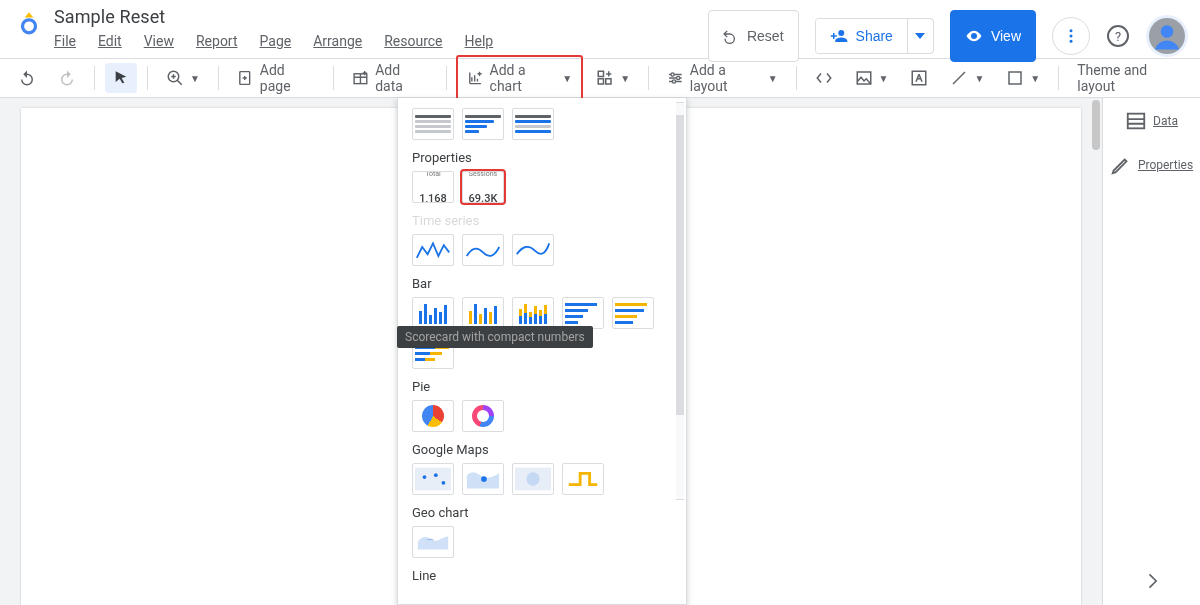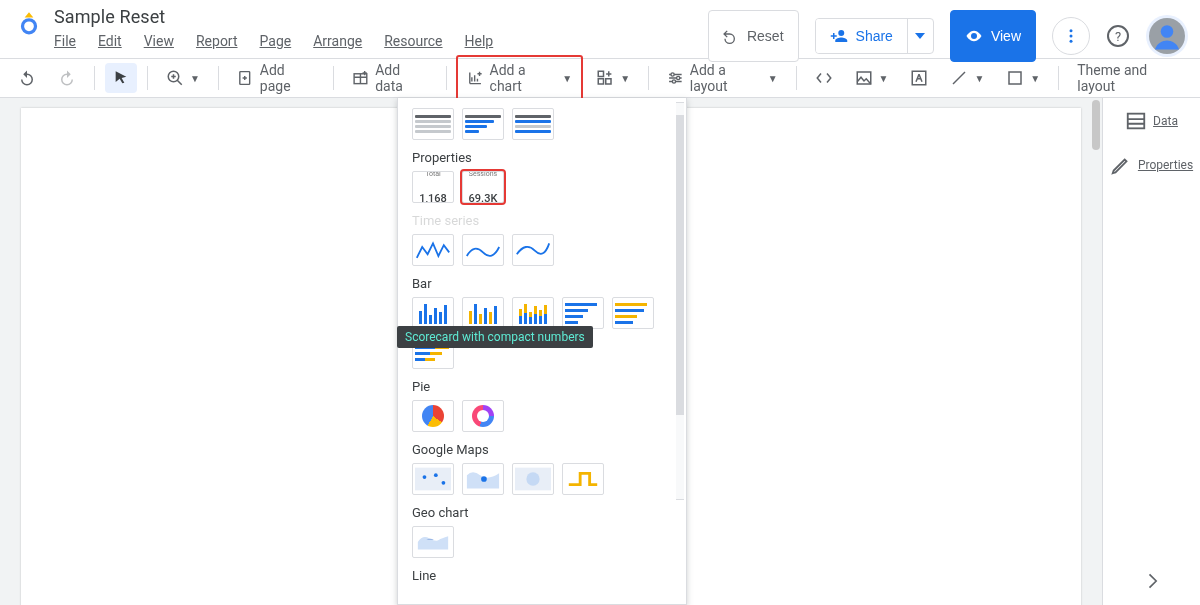--- a/index.html
+++ b/index.html
@@ -99,21 +99,21 @@
   .hbars{display:flex;flex-direction:column;gap:3px;width:100%;}
   .hbars span{height:3px;background:#1a73e8;}
   .hbars.dual span:nth-child(odd){background:#f4b400;}
   .pie1{width:22px;height:22px;border-radius:50%;
     background:conic-gradient(#ea4335 0 35%,#fbbc04 35% 58%,#4285f4 58% 100%);}
   .donut{width:22px;height:22px;border-radius:50%;
     background:conic-gradient(#a142f4 0 25%,#4285f4 25% 55%,#f94877 55% 100%);position:relative;}
   .donut::after{content:"";position:absolute;inset:5px;background:#fff;border-radius:50%;}
   .map-thumb{width:100%;height:100%;display:flex;align-items:center;justify-content:center;}
 
-  .tooltip{position:absolute;left:397px;top:228px;background:var(--tooltip);color:#5eead4;
+  .tooltip{position:absolute;left:397px;top:228px;background:var(--tooltip);color:#a3a3a3;
     font-size:12px;padding:4px 8px;border-radius:2px;z-index:40;}
 
 </style>
 </head>
 <body>
 
 <div class="header">
   <div class="logo">
     <svg viewBox="0 0 24 24" width="26" height="26">
         <circle cx="12" cy="15" r="6" fill="none" stroke="#4285f4" stroke-width="3"></circle>

